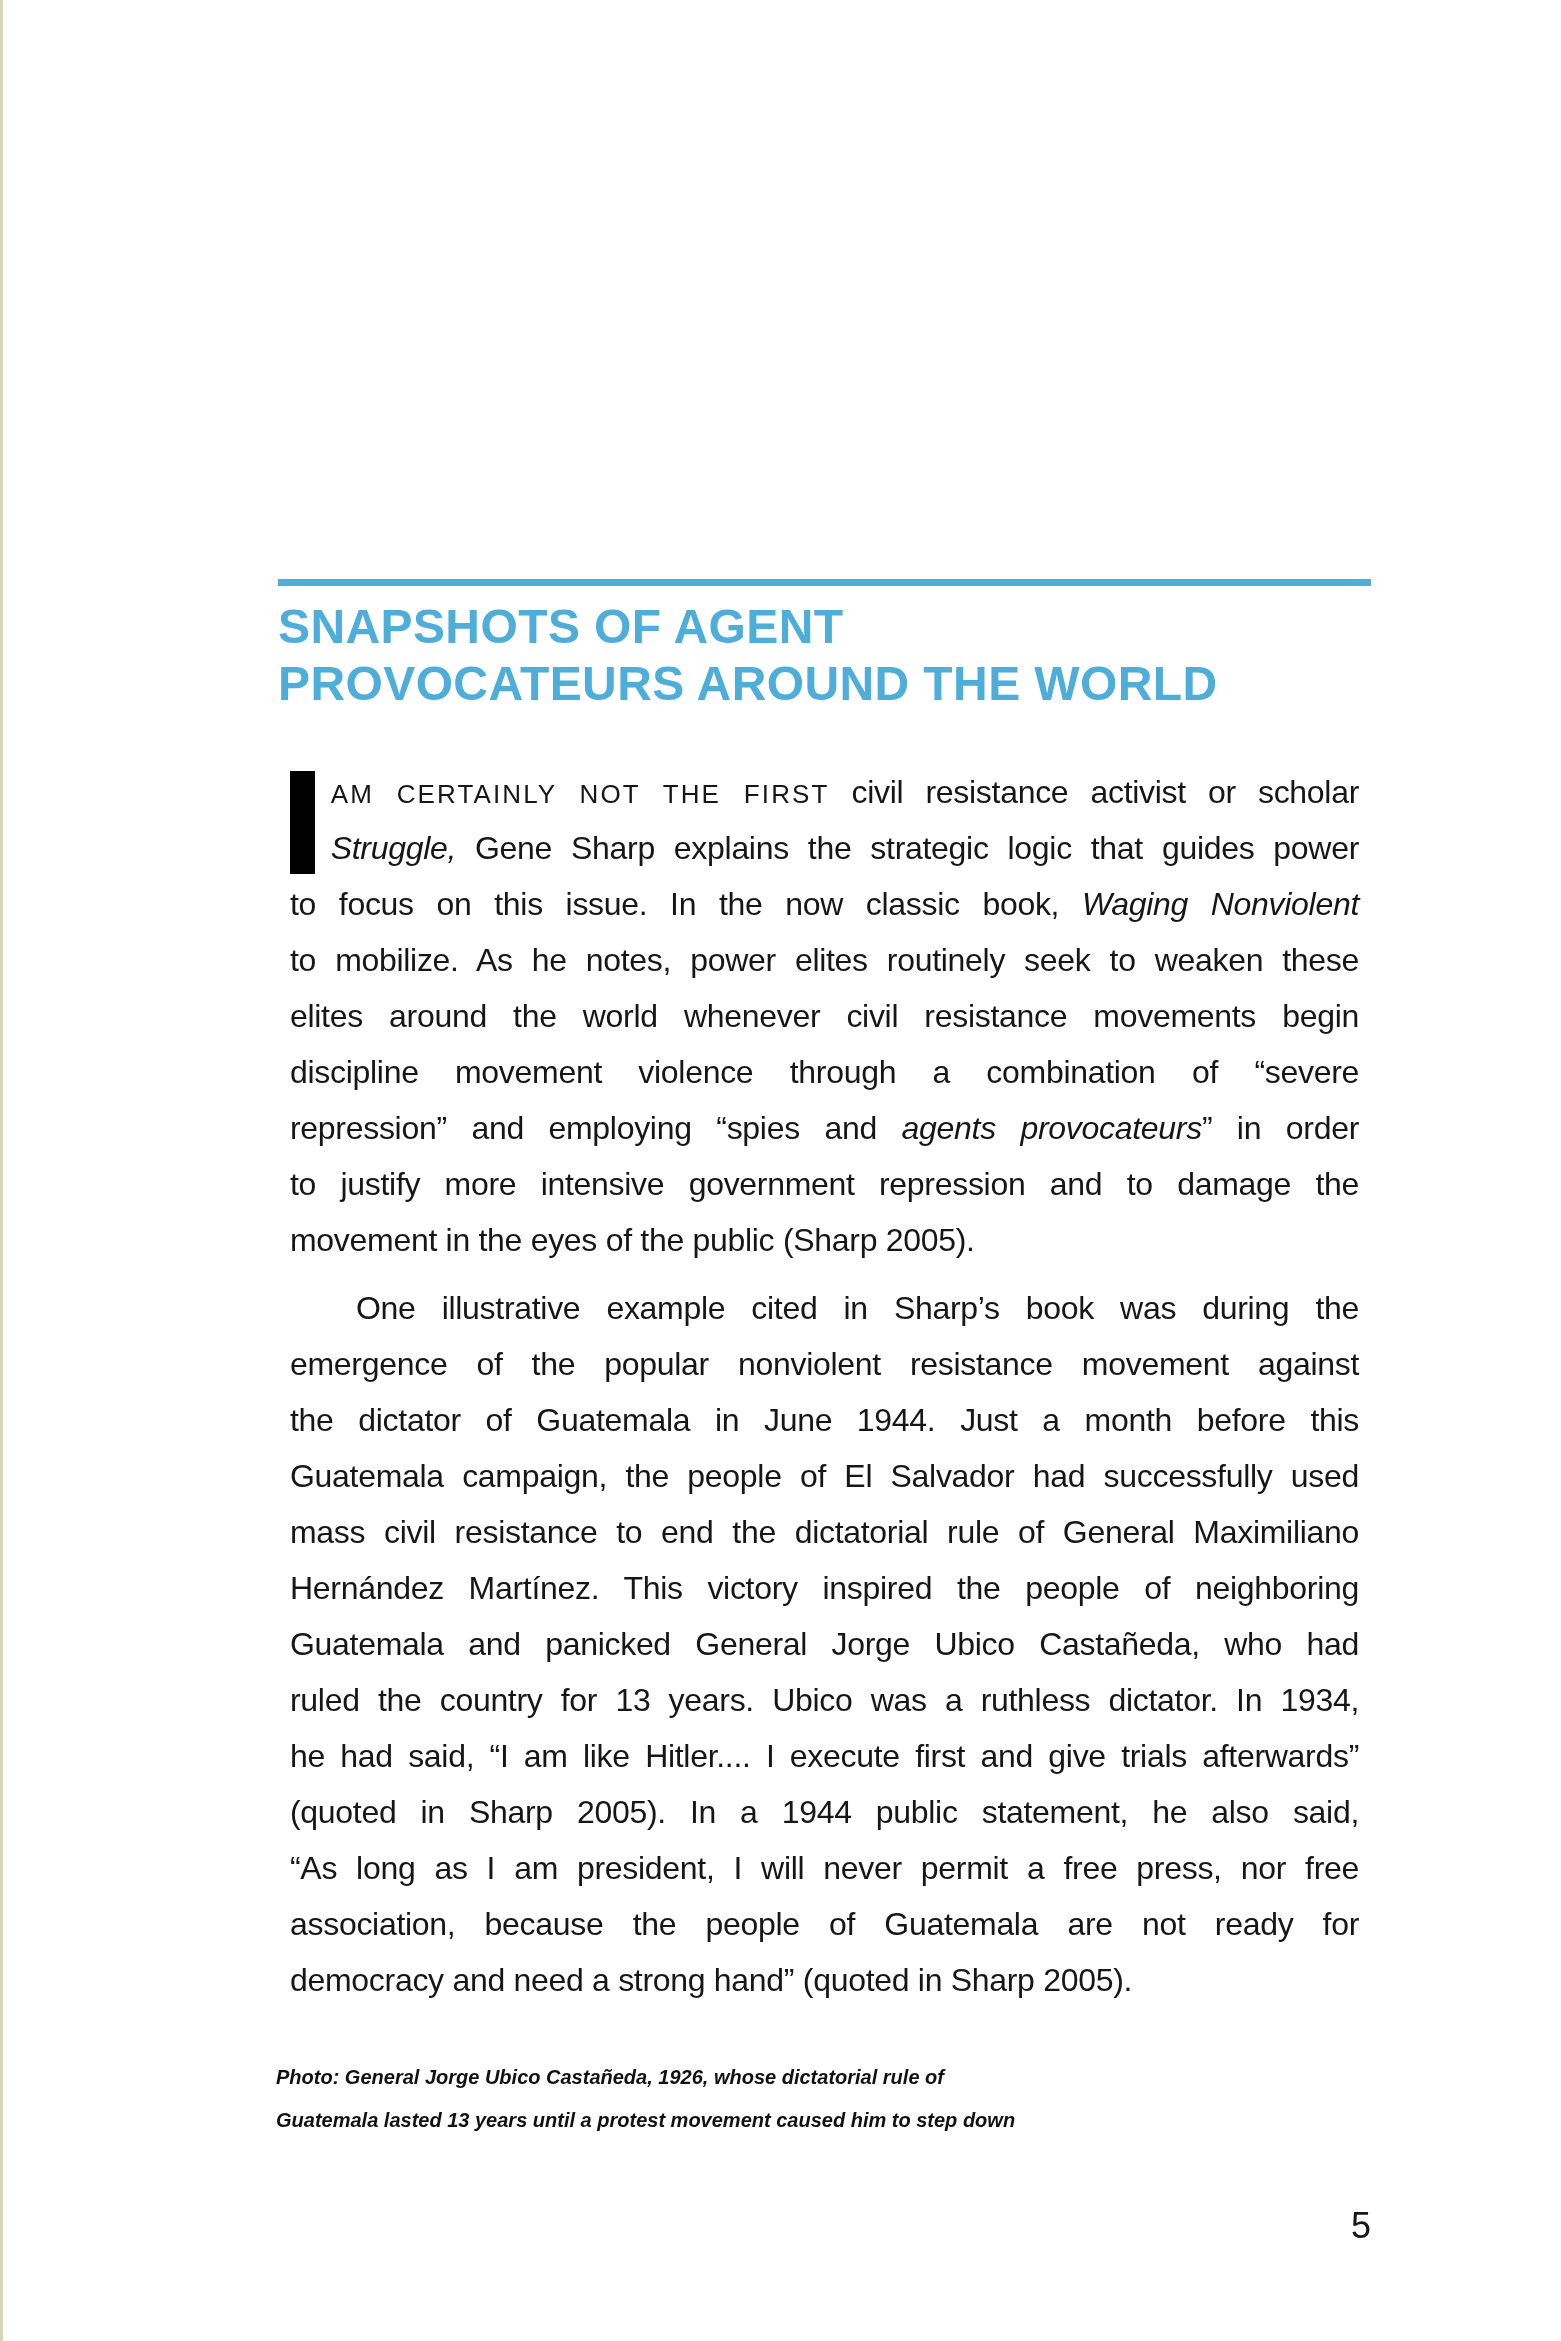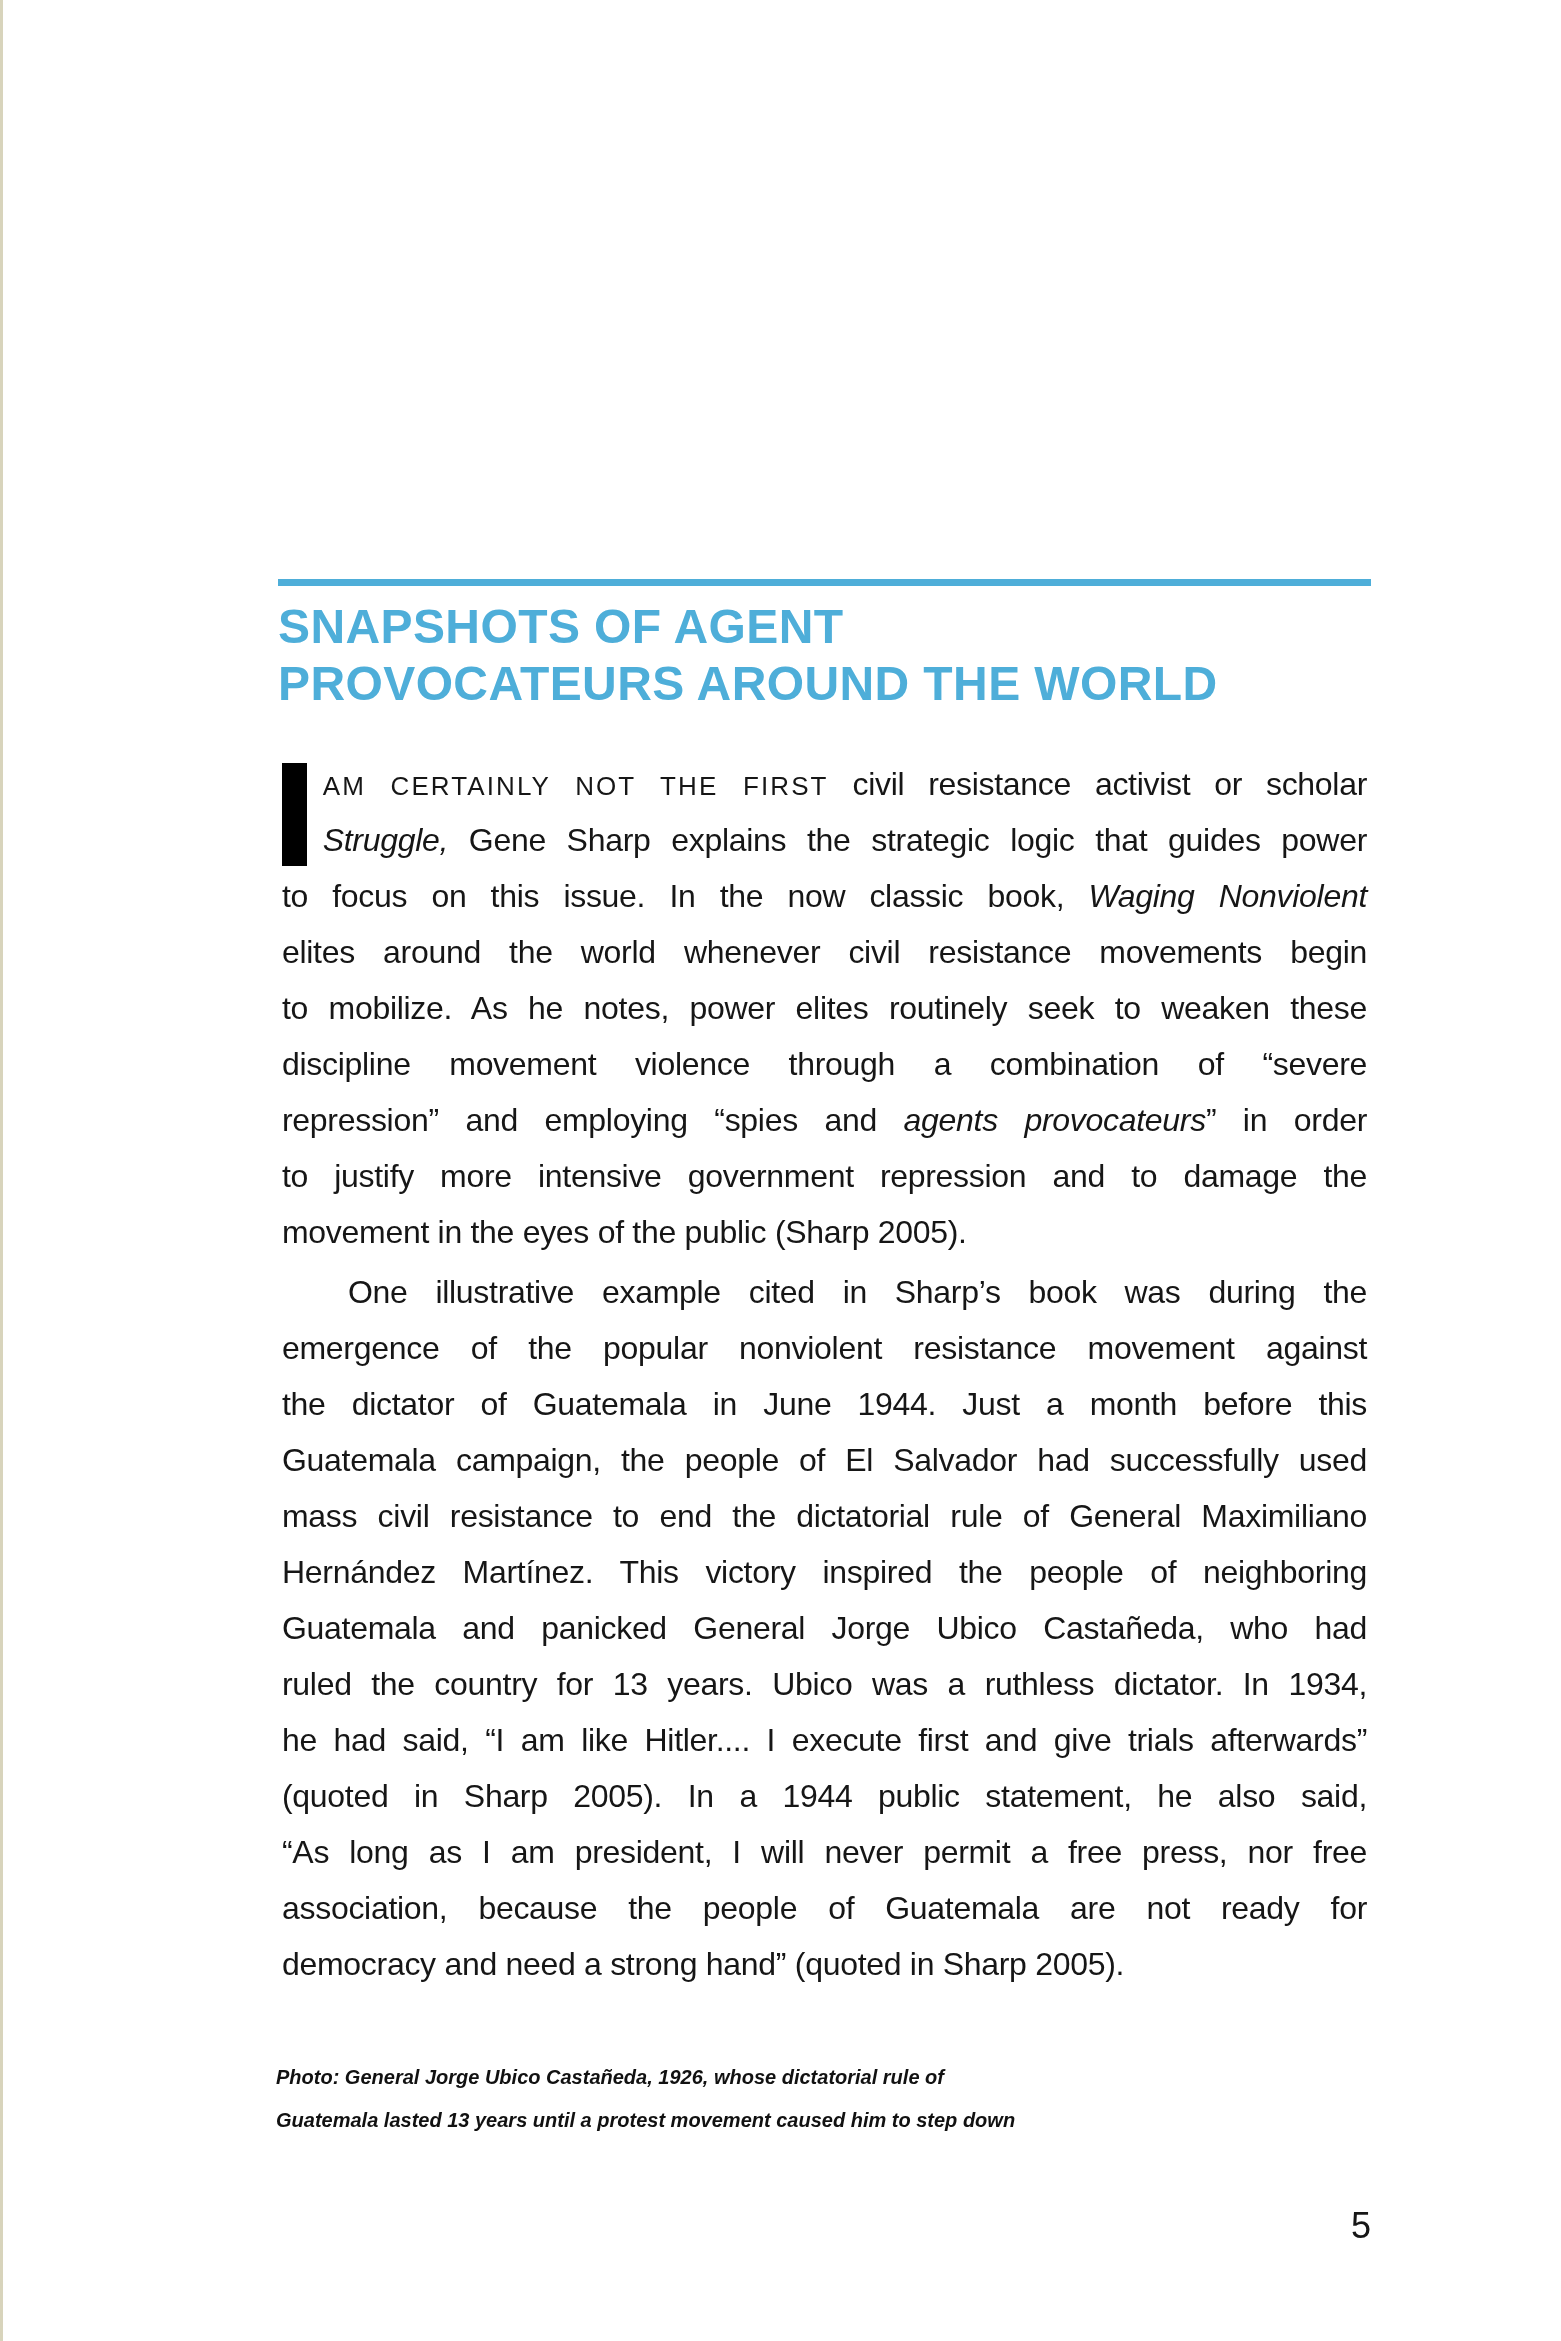--- a/index.html
+++ b/index.html
@@ -33,21 +33,21 @@
     letter-spacing:0.4px;
     color:var(--accent);
   }
   .page-title span{display:block;}
   .article-body{
     position:absolute;left:278px;top:752px;width:1093px;
     font-size:32px;line-height:56px;
     letter-spacing:-0.3px;
     color:var(--ink);
   }
-  .para{margin:4px;}
+  .para{margin:12px;}
   .line{
     height:56px;
     text-align:justify;
     -moz-text-align-last:justify;
     text-align-last:justify;
   }
   .line.last{
     -moz-text-align-last:left;
     text-align-last:left;
   }
@@ -89,22 +89,22 @@
   <h1 class="page-title">
     <span>SNAPSHOTS OF AGENT</span>
     <span>PROVOCATEURS AROUND THE WORLD</span>
   </h1>
 
   <div class="article-body" id="article-body">
       <div class="para">
         <div class="line"><span class="drop-cap">I</span><span class="seg-smallcaps">AM CERTAINLY NOT THE FIRST</span><span class="seg-normal"> civil resistance activist or scholar</span></div>
         <div class="line"><span class="seg-italic">Struggle,</span><span class="seg-normal"> Gene Sharp explains the strategic logic that guides power</span></div>
         <div class="line"><span class="seg-normal">to focus on this issue. In the now classic book, </span><span class="seg-italic">Waging Nonviolent</span></div>
+        <div class="line"><span class="seg-normal">to mobilize. As he notes, power elites routinely seek to weaken these</span></div>
         <div class="line"><span class="seg-normal">elites around the world whenever civil resistance movements begin</span></div>
-        <div class="line"><span class="seg-normal">to mobilize. As he notes, power elites routinely seek to weaken these</span></div>
         <div class="line"><span class="seg-normal">discipline movement violence through a combination of “severe</span></div>
         <div class="line"><span class="seg-normal">repression” and employing “spies and </span><span class="seg-italic">agents provocateurs</span><span class="seg-normal">” in order</span></div>
         <div class="line"><span class="seg-normal">to justify more intensive government repression and to damage the</span></div>
         <div class="line last"><span class="seg-normal">movement in the eyes of the public (Sharp 2005).</span></div>
       </div>
       <div class="para">
         <div class="line indent"><span class="seg-normal">One illustrative example cited in Sharp’s book was during the</span></div>
         <div class="line"><span class="seg-normal">emergence of the popular nonviolent resistance movement against</span></div>
         <div class="line"><span class="seg-normal">the dictator of Guatemala in June 1944. Just a month before this</span></div>
         <div class="line"><span class="seg-normal">Guatemala campaign, the people of El Salvador had successfully used</span></div>

